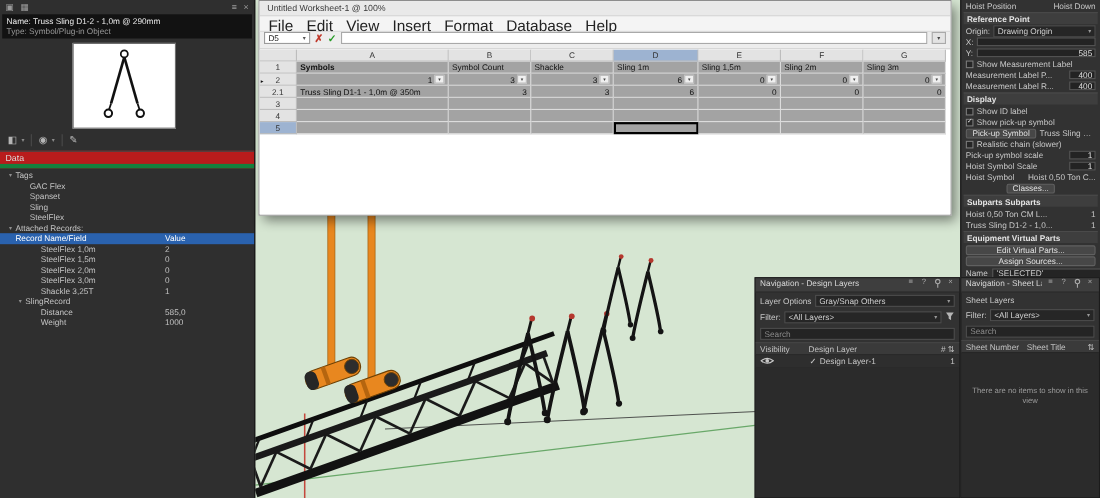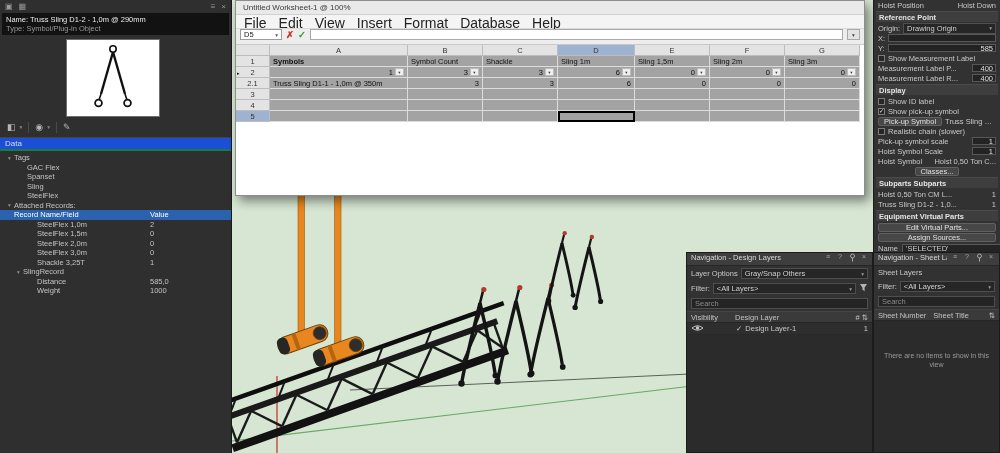--- a/index.html
+++ b/index.html
@@ -16,21 +16,21 @@
   .lp-hdr{height:13px;display:flex;align-items:center;gap:6px;padding:0 5px;color:#9b9b9b;font-size:8px}
   .lp-hdr .sp{flex:1}
   .lp-name{background:#121212;margin:0 2px;padding:2px 4px;line-height:9px}
   .lp-name .n{color:#ececec;font-weight:normal;font-size:7.5px;white-space:nowrap;overflow:hidden}
   .lp-name .t{color:#989898;font-size:7.5px}
   .lp-thumb{margin:4px 0 0 66px;width:94px;height:78px;background:#fff;border:1px solid #6e6e6e;
             display:flex;align-items:center;justify-content:center}
   .lp-tools{height:20px;display:flex;align-items:center;gap:4px;padding:0 7px;color:#b5b5b5;font-size:9px}
   .lp-tools .dd{font-size:5.5px;color:#8a8a8a}
   .lp-tools .dv{width:1px;height:11px;background:#4a4a4a;margin:0 2px}
-  .lp-data{background:#1d4ed8;border-top:1px solid #454545;border-bottom:2px solid #15803d;
+  .lp-data{background:#b91c1c;border-top:1px solid #454545;border-bottom:4px solid #15803d;
            padding:1px 5px;color:#dcdcdc;font-size:8px}
   .tree{padding-top:2px;font-size:7.5px;color:#c3c3c3}
   .trow{display:flex;align-items:center;height:9.5px;position:relative;white-space:nowrap}
   .trow .dis{width:9px;text-align:center;color:#8f8f8f;font-size:5.5px;flex:0 0 auto}
   .trow .val{position:absolute;left:150px}
   .trow.hl{background:#2a62ae;color:#fff}
   .i1{padding-left:5px}.i2{padding-left:27px}.i2b{padding-left:14px}.i3{padding-left:37px}
 
   
   .ws{left:235px;top:0;width:630px;height:196px;background:#fff;border:1px solid #8d8d8d;

